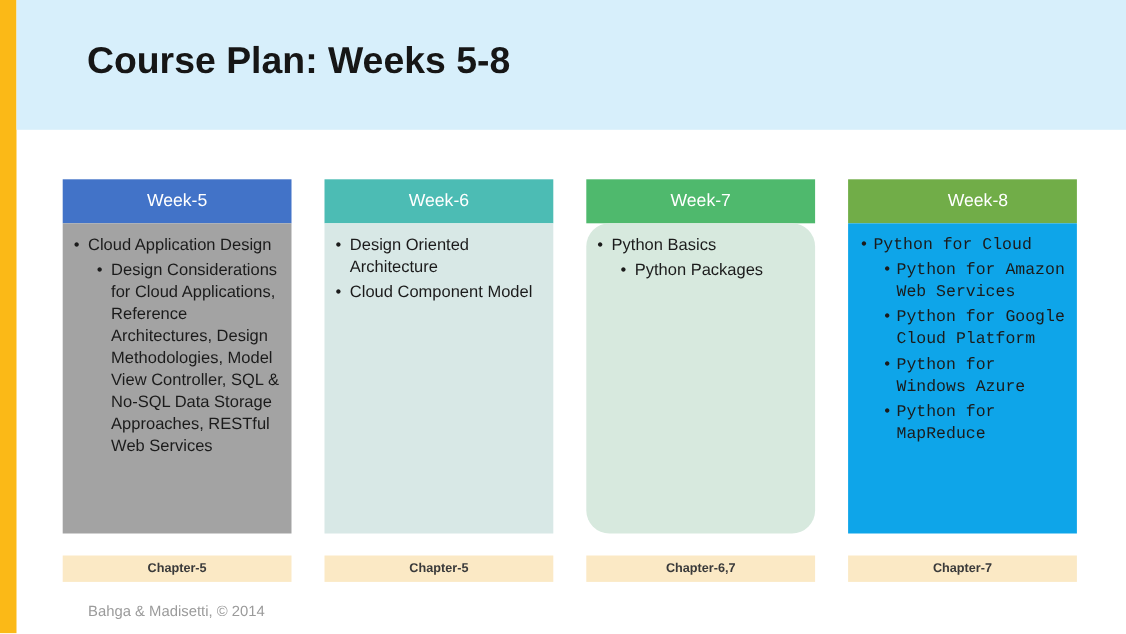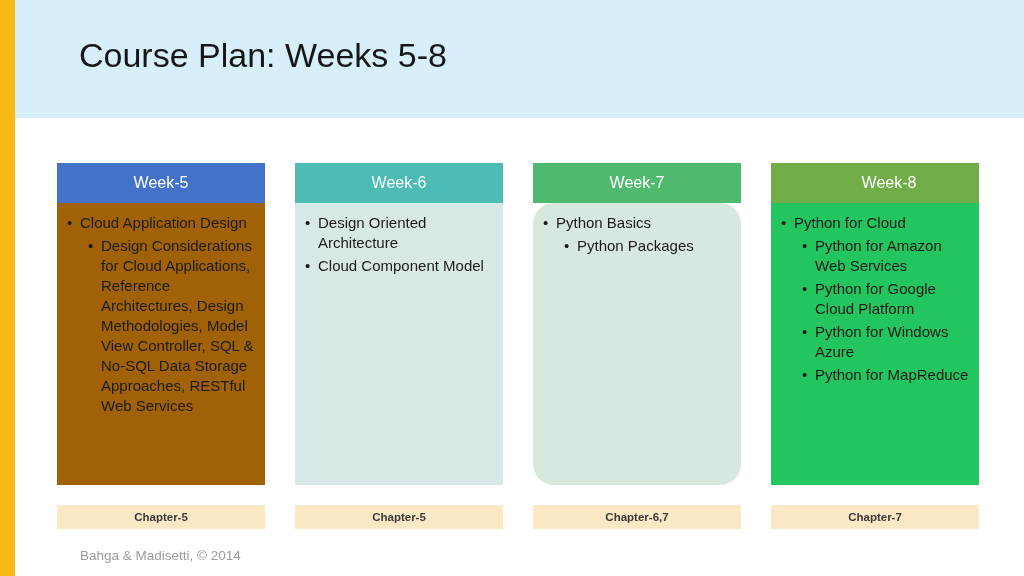--- a/index.html
+++ b/index.html
@@ -21,21 +21,21 @@
     position: absolute;
     left: 15px; top: 0;
     width: 1009px; height: 118px;
     background: #D7EFFB;
   }
   .title {
     position: absolute;
     left: 64px; top: 36px;
     margin: 0;
     font-size: 34px;
-    font-weight: 400;
+    font-weight: 700;
     letter-spacing: 0px;
     color: #161616;
   }
   .columns {
     position: absolute;
     left: 57px; top: 163px;
     width: 922px; height: 322px;
     display: flex;
     gap: 30px;
   }
@@ -103,21 +103,21 @@
 
 <div class="slide">
   <div class="accent-stripe" style="background: rgb(251, 185, 23);"></div>
   <div class="title-band" style="background: rgb(215, 239, 251);">
     <h1 class="title">Course Plan: Weeks 5-8</h1>
   </div>
 
   <div class="columns" id="columns">
   <div class="column">
     <div class="col-header" style="background: rgb(66, 115, 200);">Week-5</div>
-    <div class="col-body" style="background: #a16207;">
+    <div class="col-body" style="background: #a3a3a3;">
           <div class="li l1">Cloud Application Design</div>
           <div class="li l2">Design Considerations for Cloud Applications, Reference Architectures, Design Methodologies, Model View Controller, SQL &amp; No-SQL Data Storage Approaches, RESTful Web Services</div>
         </div>
   </div>
 
   <div class="column">
     <div class="col-header" style="background: rgb(76, 188, 180);">Week-6</div>
     <div class="col-body" style="background: rgb(216, 232, 230);">
           <div class="li l1">Design Oriented Architecture</div>
           <div class="li l1">Cloud Component Model</div>
@@ -127,21 +127,21 @@
   <div class="column">
     <div class="col-header" style="background: rgb(79, 185, 109);">Week-7</div>
     <div class="col-body" style="background: rgb(215, 233, 222); border-radius: 21px;">
           <div class="li l1">Python Basics</div>
           <div class="li l2">Python Packages</div>
         </div>
   </div>
 
   <div class="column">
     <div class="col-header" style="background: rgb(113, 173, 72); padding-left: 28px;">Week-8</div>
-    <div class="col-body" style="background: #22c55e;">
+    <div class="col-body" style="background: #0ea5e9; font-family: Liberation Mono, monospace;">
           <div class="li l1">Python for Cloud</div>
           <div class="li l2">Python for Amazon Web Services</div>
           <div class="li l2">Python for Google Cloud Platform</div>
           <div class="li l2">Python for Windows Azure</div>
           <div class="li l2">Python for MapReduce</div>
         </div>
   </div>
 </div>
 
   <div class="chapters" id="chapters">

